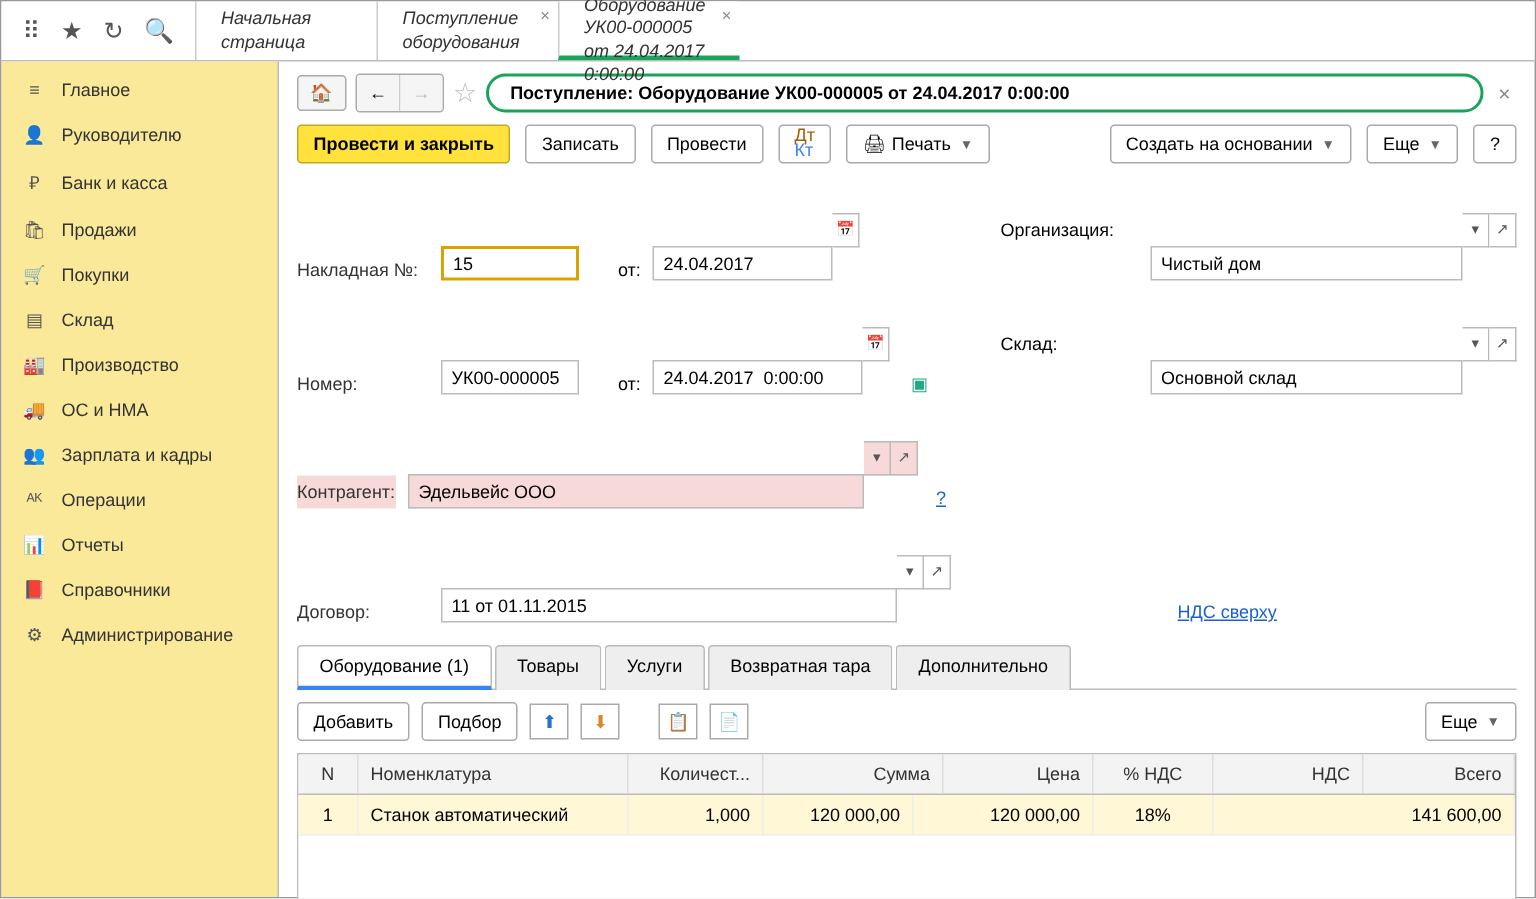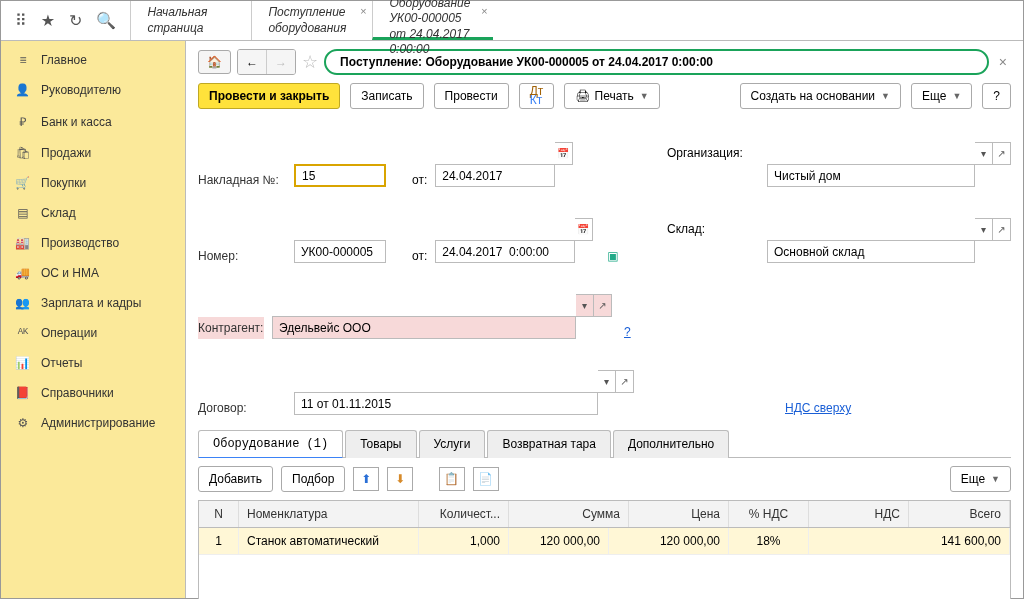--- a/index.html
+++ b/index.html
@@ -50,21 +50,21 @@
 .right { display: flex; align-items: center; gap: 8px; margin-left: auto; }
 .rlbl { width: 92px; }
 .rfield { width: 208px; }
 .link { color: #1a5fd6; text-decoration: underline; cursor: pointer; white-space: nowrap; overflow: hidden; text-overflow: ellipsis; display: inline-block; }
 .row-pink .lbl, .row-pink .inp, .row-pink .trail { background: #f7d9d9; }
 .row-pink .lbl { padding: 4px 4px 4px 0; width: 66px; }
 
 
 .innertabs { display: flex; border-bottom: 1px solid #bbb; margin-top: 6px; }
 .intab { padding: 6px 14px; border: 1px solid #bbb; border-bottom: none; background: #eee; margin-right: 2px; cursor: pointer; border-radius: 3px 3px 0 0; position: relative; top: 1px; }
-.intab.active { background: #fff; border-bottom: 1px solid #3b82f6; font-family: Liberation Mono, monospace; }
+.intab.active { background: #fff; border-bottom: 3px solid #3b82f6; }
 
 
 .subtb { display: flex; align-items: center; gap: 8px; padding: 8px 0; }
 .ibtn { border: 1px solid #aaa; background: #fff; width: 26px; height: 24px; display: flex; align-items: center; justify-content: center; cursor: pointer; }
 
 
 .grid { border: 1px solid #bbb; }
 .grid .hdr { display: flex; background: #f3f3f3; border-bottom: 1px solid #bbb; }
 .grid .hdr .cell { padding: 6px 8px; border-right: 1px solid #ddd; color: #333; }
 .grid .row { display: flex; background: #fff7d6; border-bottom: 1px solid #eee; }

